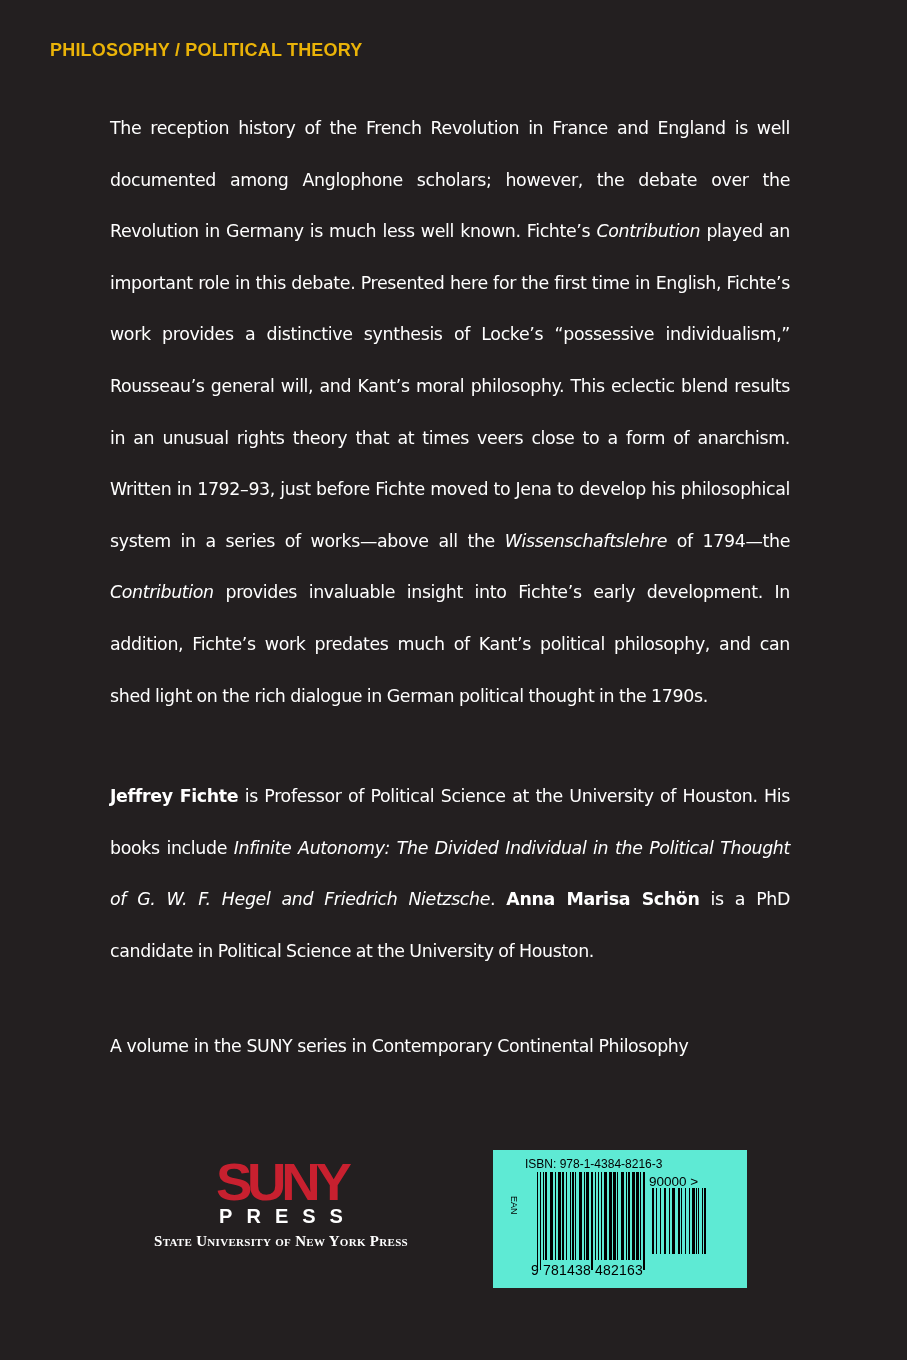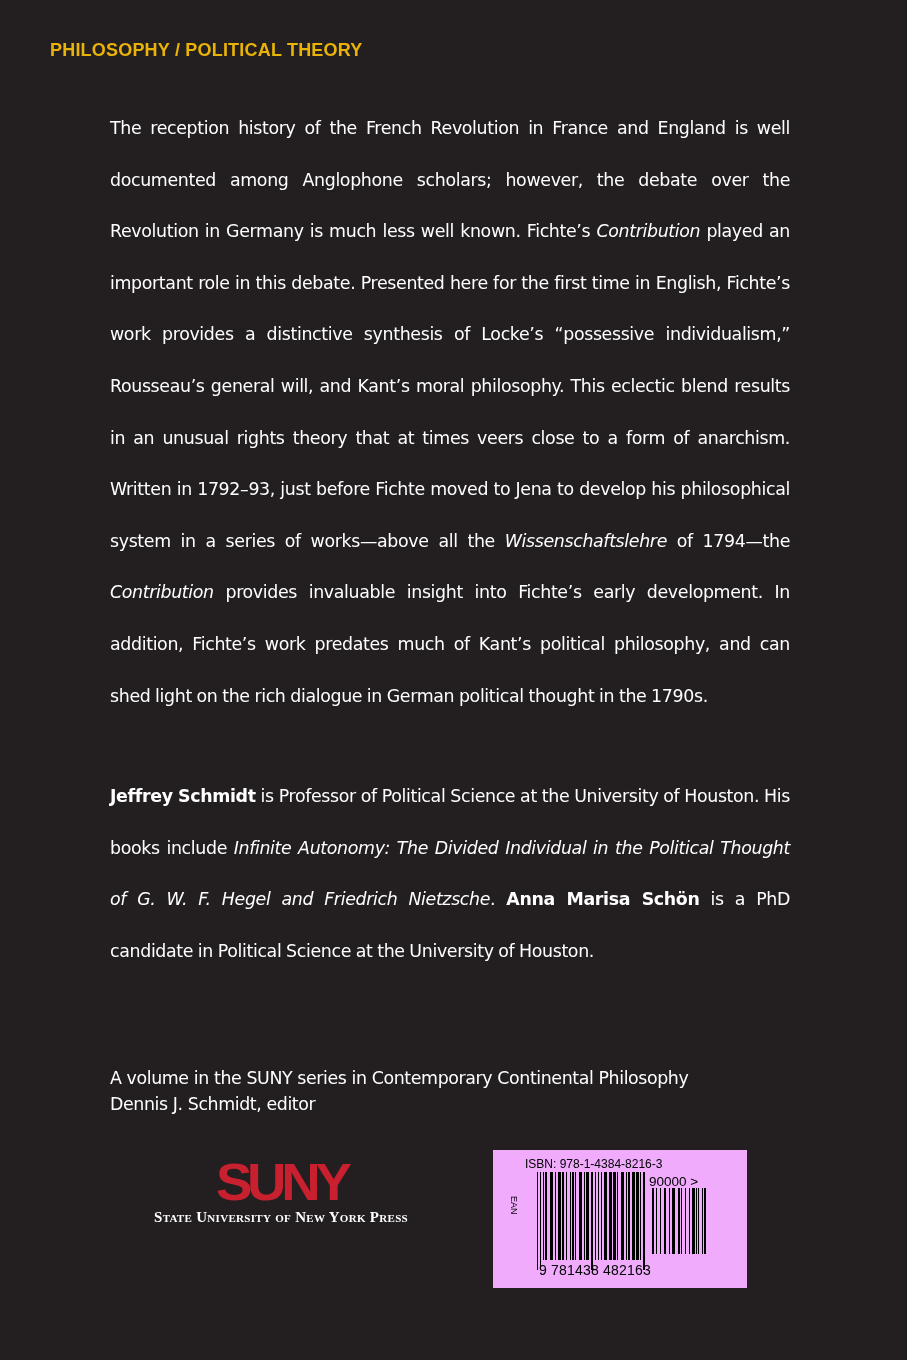--- a/index.html
+++ b/index.html
@@ -26,21 +26,21 @@
     color: #ffffff;
   }
   .bio {
     position: absolute; left: 110px; top: 771px; width: 680px;
     font-family: "DejaVu Sans", sans-serif;
     font-size: 17.4px; line-height: 51.6px;
     text-align: justify; letter-spacing: -0.35px;
     word-spacing: -0.5px;
   }
   .series {
-    position: absolute; left: 110px; top: 1065px; width: 680px;
+    position: absolute; left: 110px; top: 1033px; width: 680px;
     font-family: "DejaVu Sans", sans-serif;
     font-size: 17.4px; line-height: 26px; letter-spacing: -0.4px;
   }
   .series div { white-space: nowrap; }
   i { font-style: italic; }
   b { font-weight: bold; }
 
   .logo {
     position: absolute; left: 140px; top: 1160px; width: 282px; text-align: center;
   }
@@ -59,59 +59,59 @@
     font-variant: small-caps; font-weight: bold; letter-spacing: 0.3px;
     line-height: 20px; margin-top: 3px; color: #fff;
   }
   .logo .url {
     font-family: "Liberation Serif", serif; font-style: italic; font-weight: bold;
     font-size: 15px; line-height: 20px; color: #fff;
   }
 
   .barcode-box {
     position: absolute; left: 493px; top: 1150px; width: 254px; height: 138px;
-    background: #f0abfc; color: #000; text-align: center;
+    background: #5eead4; color: #000; text-align: center;
   }
   .isbn {
     position: absolute; left: 32px; top: 7px;
     font-family: "Liberation Sans", sans-serif; font-size: 12px; color: #000;
   }
   .ean {
     position: absolute; left: 26px; top: 46px;
     font-family: "Liberation Sans", sans-serif; font-size: 9px; color: #000;
     transform: rotate(90deg); transform-origin: left top;
   }
   .bars-main { position: absolute; left: 44px; top: 22px; width: 108px; height: 98px; }
   .bars-addon { position: absolute; left: 159px; top: 38px; width: 56px; height: 76px; }
   .digits {
-    position: absolute; left: 46px; top: 112px;
+    position: absolute; left: 38px; top: 112px;
     font-family: "Liberation Sans", sans-serif; font-size: 14px; color: #000;
     background: transparent; letter-spacing: 0.2px;
   }
   .addon-digits {
     position: absolute; left: 156px; top: 24px;
     font-family: "Liberation Sans", sans-serif; font-size: 13.5px; color: #000;
   }
 </style>
 </head>
 <body>
 
 <div class="category">PHILOSOPHY / POLITICAL THEORY</div>
 
 <div class="blurb" id="blurb"><span>The reception history of the French Revolution in France and England is well documented among Anglophone scholars; however, the debate over the Revolution in Germany is much less well known. Fichte’s </span><i>Contribution</i><span> played an important role in this debate. Presented here for the first time in English, Fichte’s work provides a distinctive synthesis of Locke’s “possessive individualism,” Rousseau’s general will, and Kant’s moral philosophy. This eclectic blend results in an unusual rights theory that at times veers close to a form of anarchism. Written in 1792–93, just before Fichte moved to Jena to develop his philosophical system in a series of works—above all the </span><i>Wissenschaftslehre</i><span> of 1794—the </span><i>Contribution</i><span> provides invaluable insight into Fichte’s early development. In addition, Fichte’s work predates much of Kant’s political philosophy, and can shed light on the rich dialogue in German political thought in the 1790s.</span></div>
 
-<div class="bio" id="bio"><b>Jeffrey Schmidt</b><span> is Professor of Political Science at the University of Houston. His books include </span><i>Infinite Autonomy: The Divided Individual in the Political Thought of G. W. F. Hegel and Friedrich Nietzsche</i><span>. </span><b>Anna Marisa Schön</b><span> is a PhD candidate in Political Science at the University of Houston.</span></div>
+<div class="bio" id="bio"><b>Jeffrey Fichte</b><span> is Professor of Political Science at the University of Houston. His books include </span><i>Infinite Autonomy: The Divided Individual in the Political Thought of G. W. F. Hegel and Friedrich Nietzsche</i><span>. </span><b>Anna Marisa Schön</b><span> is a PhD candidate in Political Science at the University of Houston.</span></div>
 
 <div class="series">
   <div>A volume in the SUNY series in Contemporary Continental Philosophy</div>
-  <div>Dennis J. Schmidt, editor</div>
 </div>
 
 <div class="logo">
   <div><span class="suny">SUNY</span></div>
+  <div class="press">PRESS</div>
   <div class="full">State University of New York Press</div>
 </div>
 
 <div class="barcode-box">
   <div class="isbn">ISBN: 978-1-4384-8216-3</div>
   <div class="ean">EAN</div>
   <svg class="bars-main" id="barsMain" viewBox="0 0 108 98">
       <rect x="0" y="0" width="1" height="98" fill="#000"></rect>
       <rect x="3" y="0" width="1" height="98" fill="#000"></rect>
       <rect x="6" y="0" width="1" height="88" fill="#000"></rect>

